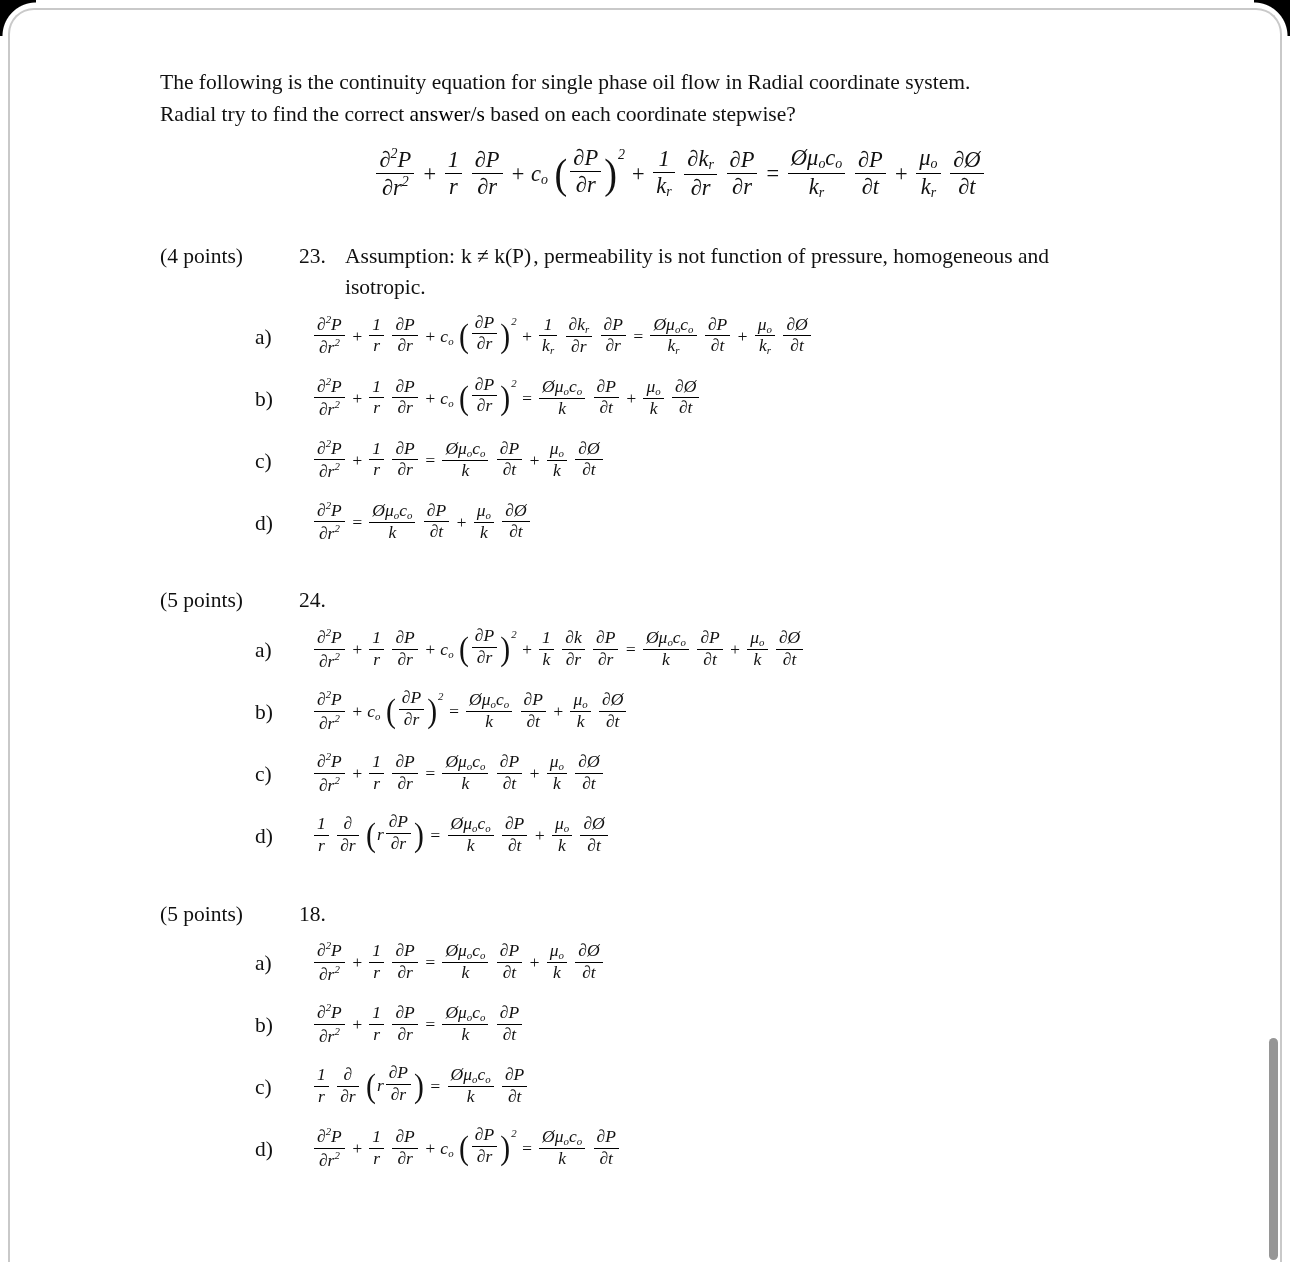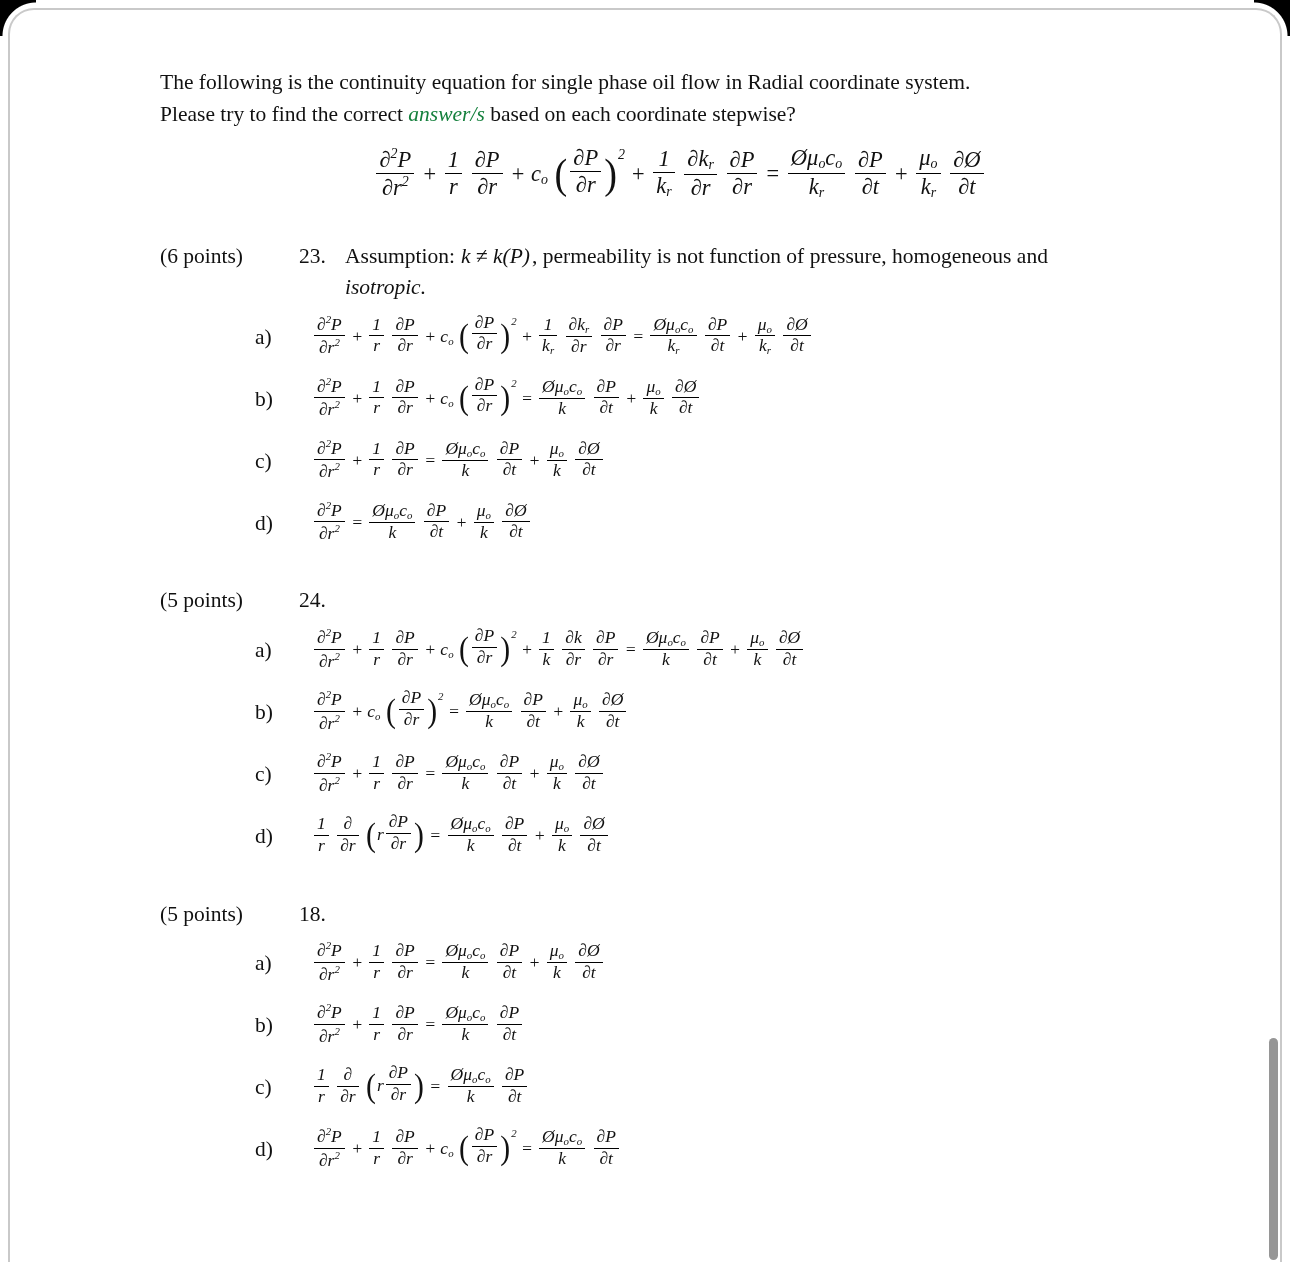--- a/index.html
+++ b/index.html
@@ -12,21 +12,21 @@
     position:absolute;left:8px;top:8px;width:1274px;bottom:0;
     background:#fff;border:2px solid #c9c9c9;border-bottom:none;
     border-radius:26px 26px 0 0;box-sizing:border-box;
     padding:56px 80px 0 150px;
   }
   .corner{position:absolute;width:36px;height:36px;z-index:6;top:0;}
   .corner.tl{left:0;background:radial-gradient(circle at 36px 36px, rgba(0,0,0,0) 33px, #000 34px);}
   .corner.tr{right:0;background:radial-gradient(circle at 0px 36px, rgba(0,0,0,0) 33px, #000 34px);}
 
   .intro{font-size:21.5px;line-height:1.5;margin:0;}
-  .red{color:#15803d;font-style:italic;}
+  .red{color:#000000;}
 
   
   .math{font-style:italic;white-space:nowrap;}
   .math .mi{white-space:pre;}
   .f{display:inline-block;vertical-align:middle;text-align:center;margin:0 2px;line-height:1.12;transform:translateY(-2px);}
   .f .n{display:block;padding:0 3px;}
   .f .d{display:block;border-top:1.4px solid #000;padding:0 3px;margin-top:1px;}
   .math sub{font-size:0.62em;vertical-align:-0.25em;letter-spacing:0;}
   .math sup{font-size:0.62em;vertical-align:0.65em;}
   .math sup.hi{vertical-align:1.55em;}
@@ -34,55 +34,55 @@
   .bp .par{font-size:1.7em;font-style:normal;font-weight:300;transform:scaleY(1.12);padding:0 1px;line-height:1;}
 
   .main-eq{margin-top:16px;text-align:center;font-size:22.5px;}
 
   .qsec{margin-top:38px;}
   .qsec.tight{margin-top:34px;}
   .qrow{display:flex;font-size:21.5px;line-height:1.45;}
   .pts{width:104px;flex:0 0 auto;}
   .qnum{width:46px;flex:0 0 auto;margin-left:35px;}
   .qtext{flex:1;}
-  .qtext .mvar{font-style:italic;margin-left:6px;margin-right:2px;}
-  .l2{display:block;font-style:italic;}
+  .qtext .mvar{margin-left:6px;margin-right:2px;}
+  .l2{display:block;}
 
   .opt{display:flex;align-items:center;margin-left:95px;margin-top:6px;min-height:56px;}
   .letter{width:57px;flex:0 0 auto;font-size:21.5px;}
   .opt-eq{font-size:17.5px;}
 
   .thumb{position:absolute;right:2px;top:1028px;width:9px;height:222px;
          background:#3f3f3f;opacity:.55;border-radius:5px;z-index:5;}
 </style>
 </head>
 <body>
 
 <div class="corner tl"></div>
 <div class="corner tr"></div>
 
 <div class="page">
 
   <p class="intro">
     <span>The following is the continuity equation for single phase oil flow in Radial coordinate system.</span><br>
-    <span>Please try to find the correct </span><span class="red">answer/s</span><span> based on each coordinate stepwise?</span>
+    <span>Radial try to find the correct </span><span class="red">answer/s</span><span> based on each coordinate stepwise?</span>
   </p>
 
   <div class="main-eq math"><span class="f"><span class="n"><span class="mi">∂</span><sup><span class="mi">2</span></sup><span class="mi">P</span></span><span class="d"><span class="mi">∂r</span><sup><span class="mi">2</span></sup></span></span><span class="mi"> + </span><span class="f"><span class="n"><span class="mi">1</span></span><span class="d"><span class="mi">r</span></span></span><span class="mi"> </span><span class="f"><span class="n"><span class="mi">∂P</span></span><span class="d"><span class="mi">∂r</span></span></span><span class="mi"> + c</span><sub><span class="mi">o</span></sub><span class="mi"> </span><span class="bp">
         <span class="par">(</span>
         <span class="f">
           <span class="n"><span class="mi">∂P</span></span>
           <span class="d"><span class="mi">∂r</span></span>
         </span>
         <span class="par">)</span>
       </span><sup class="hi"><span class="mi">2</span></sup><span class="mi"> + </span><span class="f"><span class="n"><span class="mi">1</span></span><span class="d"><span class="mi">k</span><sub><span class="mi">r</span></sub></span></span><span class="mi"> </span><span class="f"><span class="n"><span class="mi">∂k</span><sub><span class="mi">r</span></sub></span><span class="d"><span class="mi">∂r</span></span></span><span class="mi"> </span><span class="f"><span class="n"><span class="mi">∂P</span></span><span class="d"><span class="mi">∂r</span></span></span><span class="mi"> = </span><span class="f"><span class="n"><span class="mi">Øμ</span><sub><span class="mi">o</span></sub><span class="mi">c</span><sub><span class="mi">o</span></sub></span><span class="d"><span class="mi">k</span><sub><span class="mi">r</span></sub></span></span><span class="mi"> </span><span class="f"><span class="n"><span class="mi">∂P</span></span><span class="d"><span class="mi">∂t</span></span></span><span class="mi"> + </span><span class="f"><span class="n"><span class="mi">μ</span><sub><span class="mi">o</span></sub></span><span class="d"><span class="mi">k</span><sub><span class="mi">r</span></sub></span></span><span class="mi"> </span><span class="f"><span class="n"><span class="mi">∂Ø</span></span><span class="d"><span class="mi">∂t</span></span></span></div>
 
   <section class="qsec">
     <div class="qrow">
-      <span class="pts">(6 points)</span>
+      <span class="pts">(4 points)</span>
       <span class="qnum">23.</span>
       <span class="qtext"><span>Assumption:</span><span class="mvar">k ≠ k(P)</span><span>, permeability is not function of pressure, homogeneous and</span><span class="l2">isotropic.</span></span>
     </div>
     <div class="opt">
       <span class="letter">a)</span>
       <span class="math opt-eq"><span class="f"><span class="n"><span class="mi">∂</span><sup><span class="mi">2</span></sup><span class="mi">P</span></span><span class="d"><span class="mi">∂r</span><sup><span class="mi">2</span></sup></span></span><span class="mi"> + </span><span class="f"><span class="n"><span class="mi">1</span></span><span class="d"><span class="mi">r</span></span></span><span class="mi"> </span><span class="f"><span class="n"><span class="mi">∂P</span></span><span class="d"><span class="mi">∂r</span></span></span><span class="mi"> + c</span><sub><span class="mi">o</span></sub><span class="mi"> </span><span class="bp">
             <span class="par">(</span>
             <span class="f">
               <span class="n"><span class="mi">∂P</span></span>
               <span class="d"><span class="mi">∂r</span></span>

